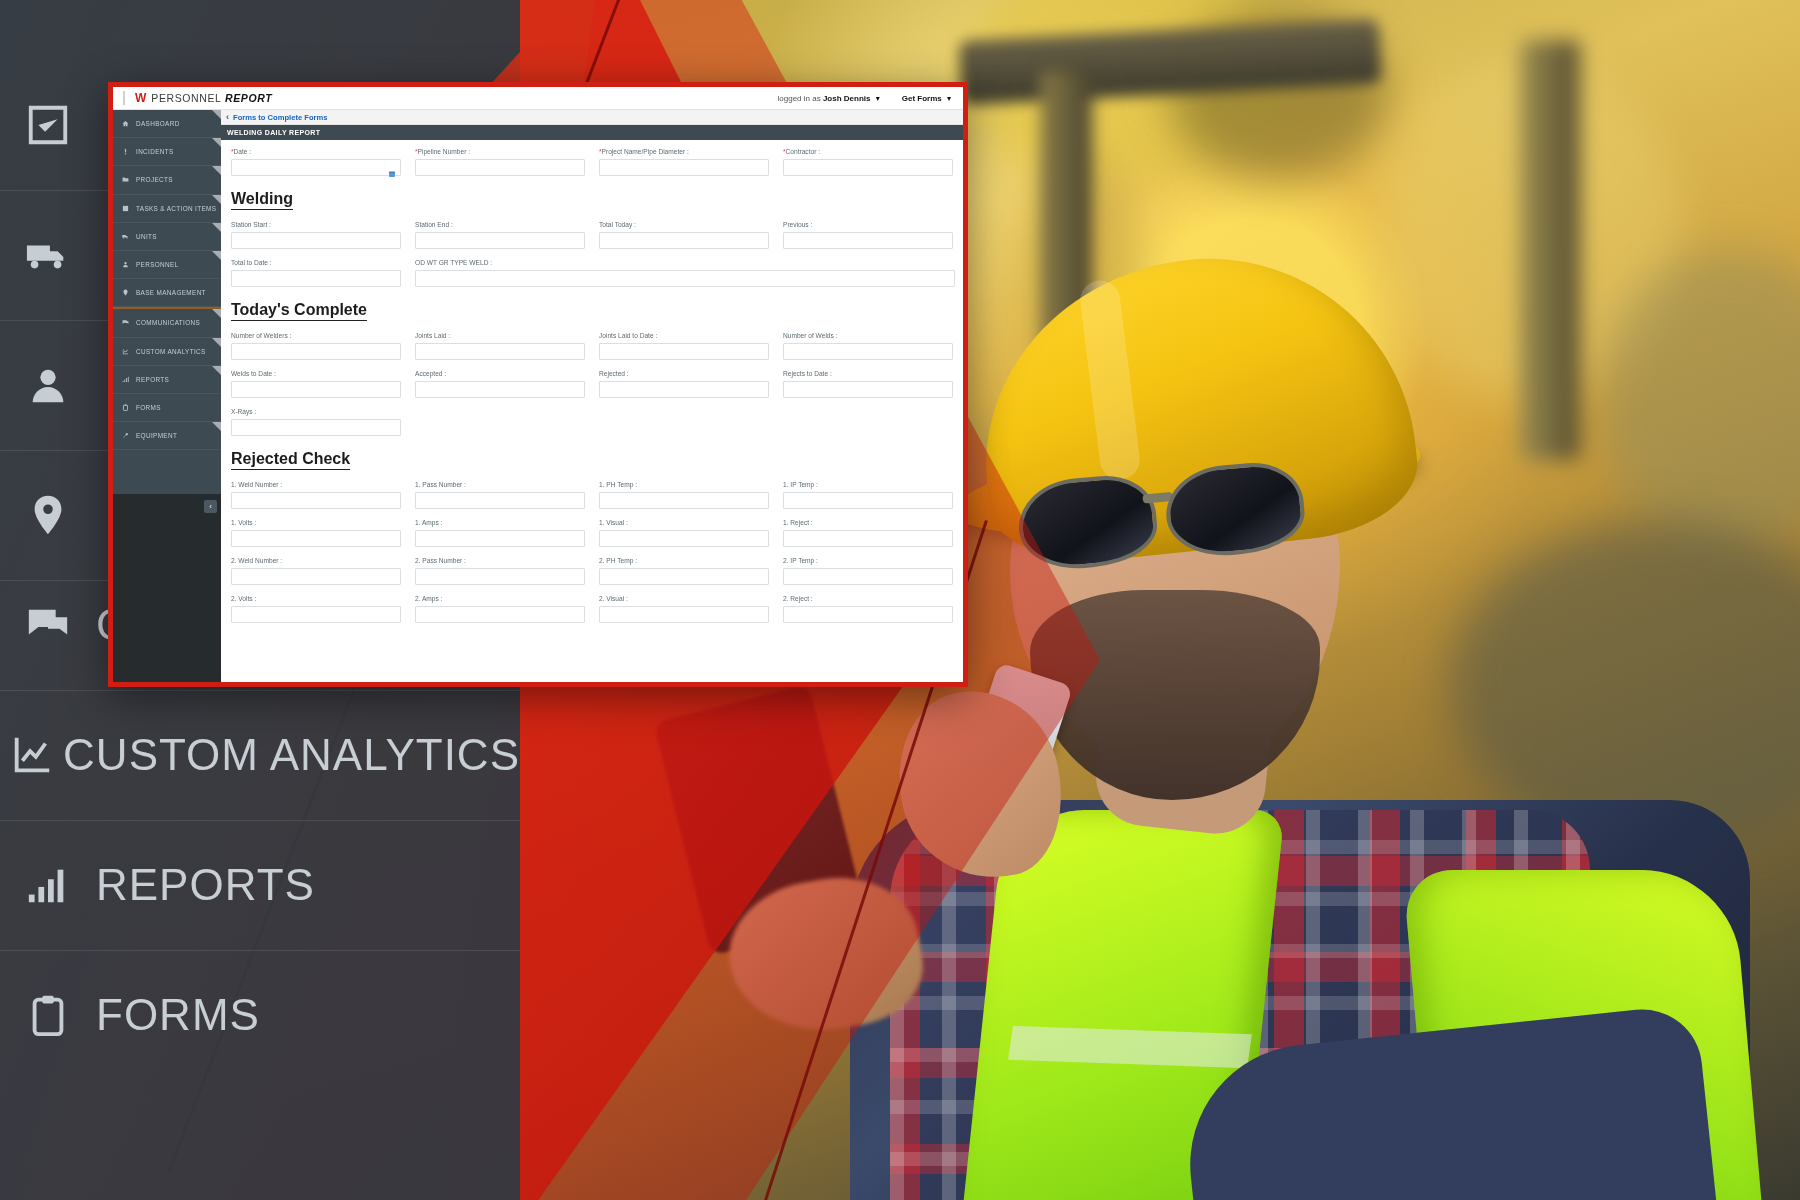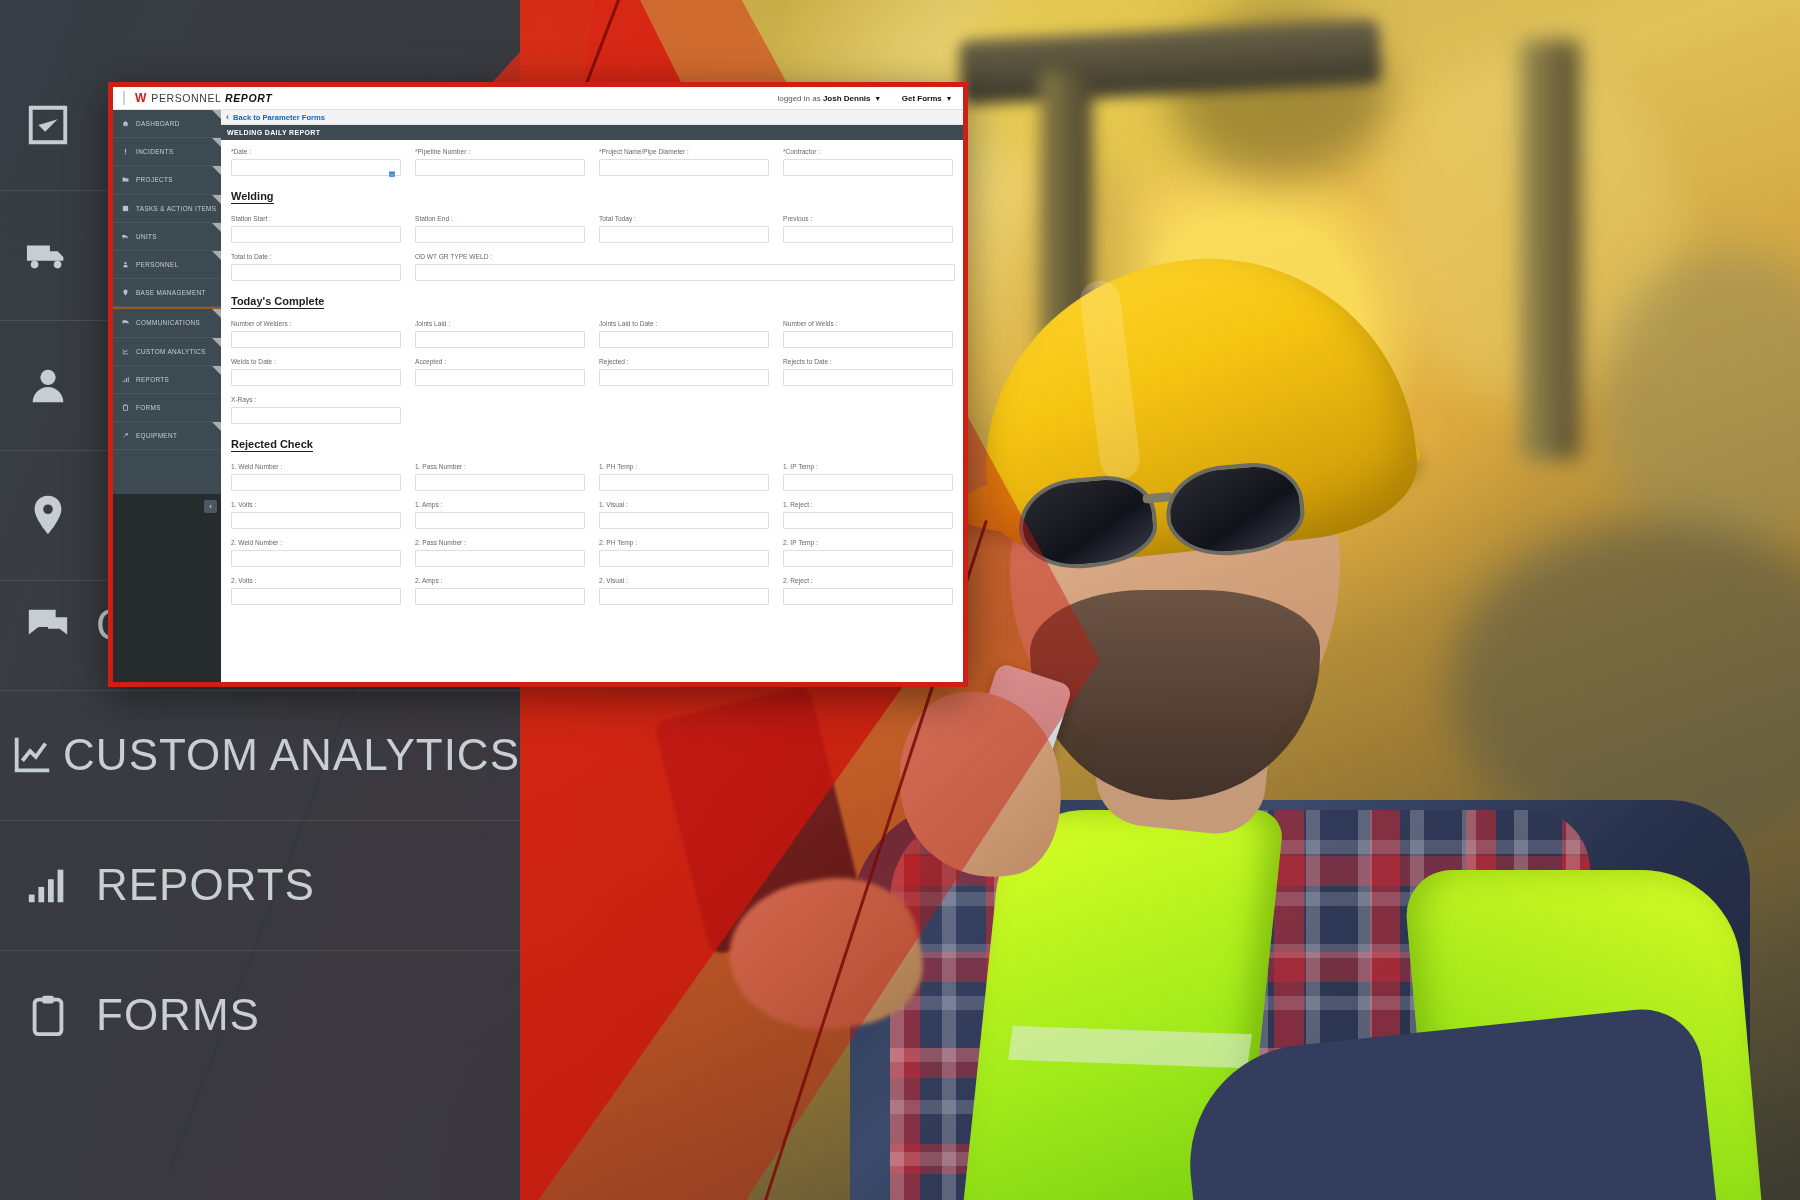--- a/index.html
+++ b/index.html
@@ -150,21 +150,21 @@
 
   .grid4{display:grid;grid-template-columns:repeat(4,1fr);gap:0 14px;}
   .grid2 .cell:nth-child(2){grid-column:span 3;}
   .cell{margin-bottom:10px;}
   .lbl{font-size:6.6px;color:#5d6b72;margin-bottom:4px;white-space:nowrap;}
   .lbl .req{color:#e8356d;}
   .inp{height:15px;border:1px solid #dcdfe2;background:#fff;border-radius:1px;position:relative;}
   .inp.wide{width:100%;}
   .cal{position:absolute;right:4px;top:3.5px;width:8px;height:8px;}
   .cal svg{width:8px;height:8px;fill:#5b9bd5;}
-  .sect{font-size:11px;font-weight:700;color:#1d1d1d;border-bottom:1.6px solid #222;
+  .sect{font-size:16px;font-weight:700;color:#1d1d1d;border-bottom:1.6px solid #222;
     display:inline-block;padding-bottom:1px;margin:4px 0 11px 0;}
 </style>
 </head>
 <body>
 
 <div id="bg">
   <div class="bg-photo"></div>
   <div class="blob b1"></div>
   <div class="blob b2"></div>
   <div class="blob b3"></div>
@@ -438,21 +438,21 @@
       </div>
 
       <div class="side-rest"></div>
       <div class="collapse">‹</div>
     </div>
 
     <div class="main">
 
       <div class="crumb">
         <span class="chev">‹</span>
-        <span class="clink">Back to Parameter Forms</span>
+        <span class="clink">Forms to Complete Forms</span>
       </div>
 
       <div class="formbar">WELDING DAILY REPORT</div>
 
       <div class="canvas">
 
         
         <div class="grid4">
           <div class="cell">
             <div class="lbl"><span class="req">*</span><span>Date :</span></div>

